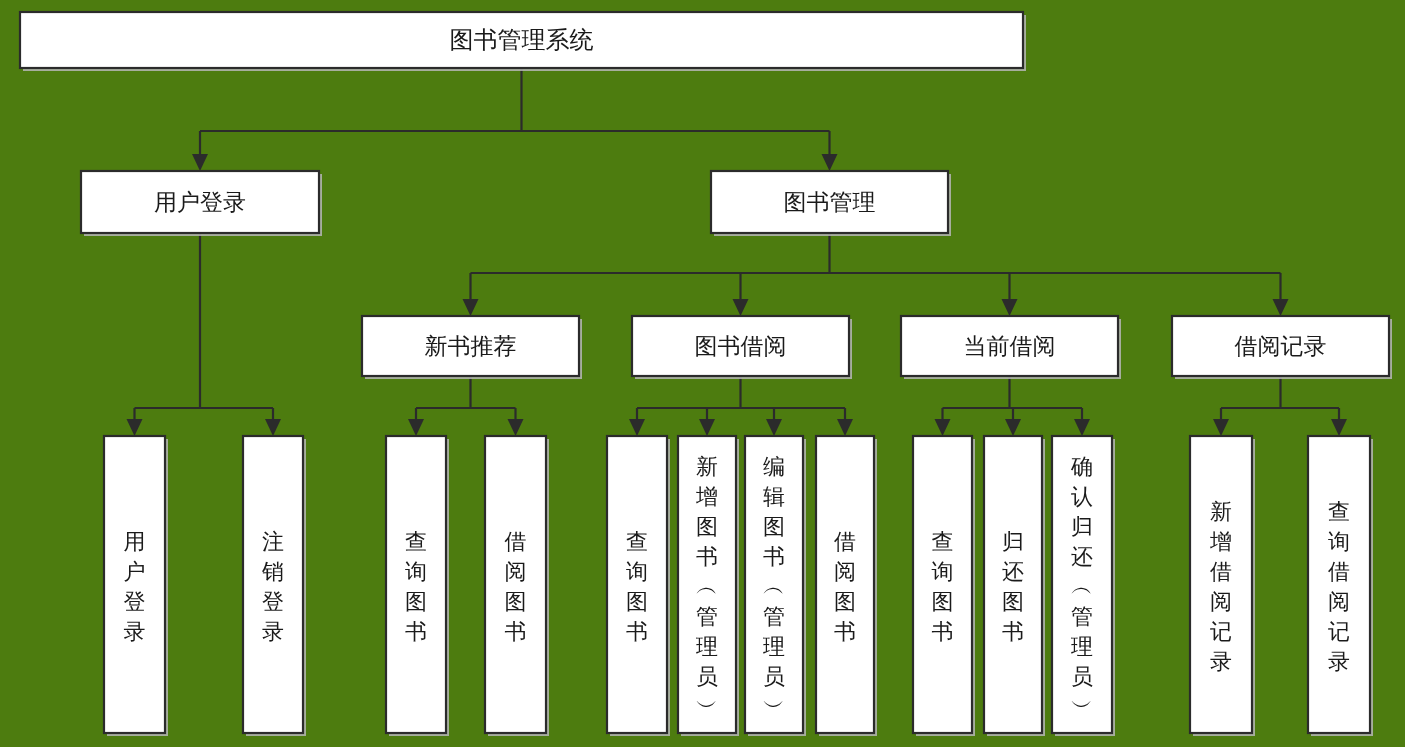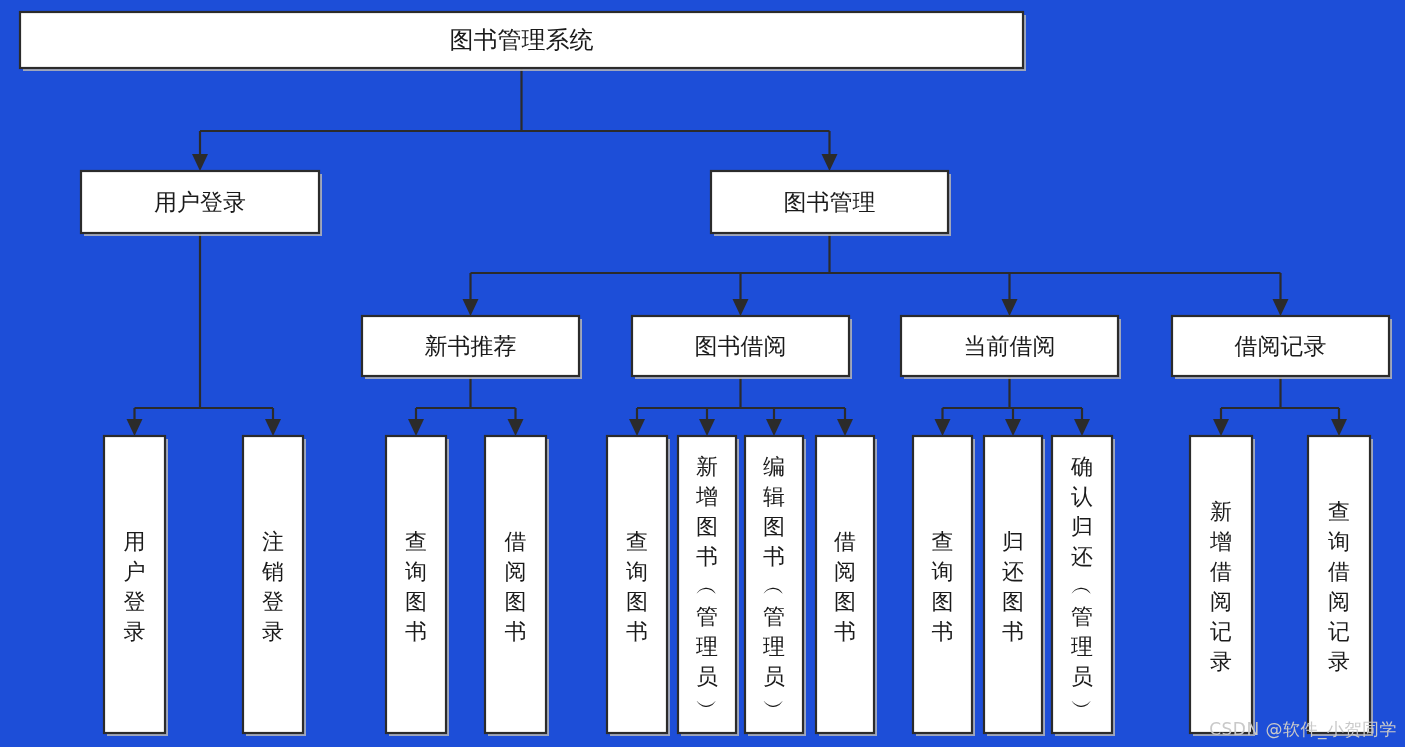--- a/index.html
+++ b/index.html
@@ -11,21 +11,21 @@
   body {
     width: 1405px;
     height: 747px;
     overflow: hidden;
     font-family: "DejaVu Sans", "Liberation Sans", sans-serif;
   }
   #diagram-root {
     position: relative;
     width: 1405px;
     height: 747px;
-    background: #1d4ed8;
+    background: #4d7c0f;
   }
   svg#tree-svg {
     position: absolute;
     left: 0;
     top: 0;
     width: 1405px;
     height: 747px;
     display: block;
   }
   .node-rect {
@@ -233,15 +233,14 @@
           <text x="1221" y="518.5" class="vlabel"><tspan x="1221" dy="0">新</tspan><tspan x="1221" dy="30">增</tspan><tspan x="1221" dy="30">借</tspan><tspan x="1221" dy="30">阅</tspan><tspan x="1221" dy="30">记</tspan><tspan x="1221" dy="30">录</tspan></text>
         </g>
         <g>
           <rect x="1311" y="439" width="62" height="297" class="node-rect-shadow"></rect>
           <rect x="1308" y="436" width="62" height="297" class="node-rect"></rect>
           <text x="1339" y="518.5" class="vlabel"><tspan x="1339" dy="0">查</tspan><tspan x="1339" dy="30">询</tspan><tspan x="1339" dy="30">借</tspan><tspan x="1339" dy="30">阅</tspan><tspan x="1339" dy="30">记</tspan><tspan x="1339" dy="30">录</tspan></text>
         </g>
       </g>
   </svg>
 
-  <div class="watermark">CSDN @软件_小贺同学</div>
 
 </div>
 
 </body></html>

